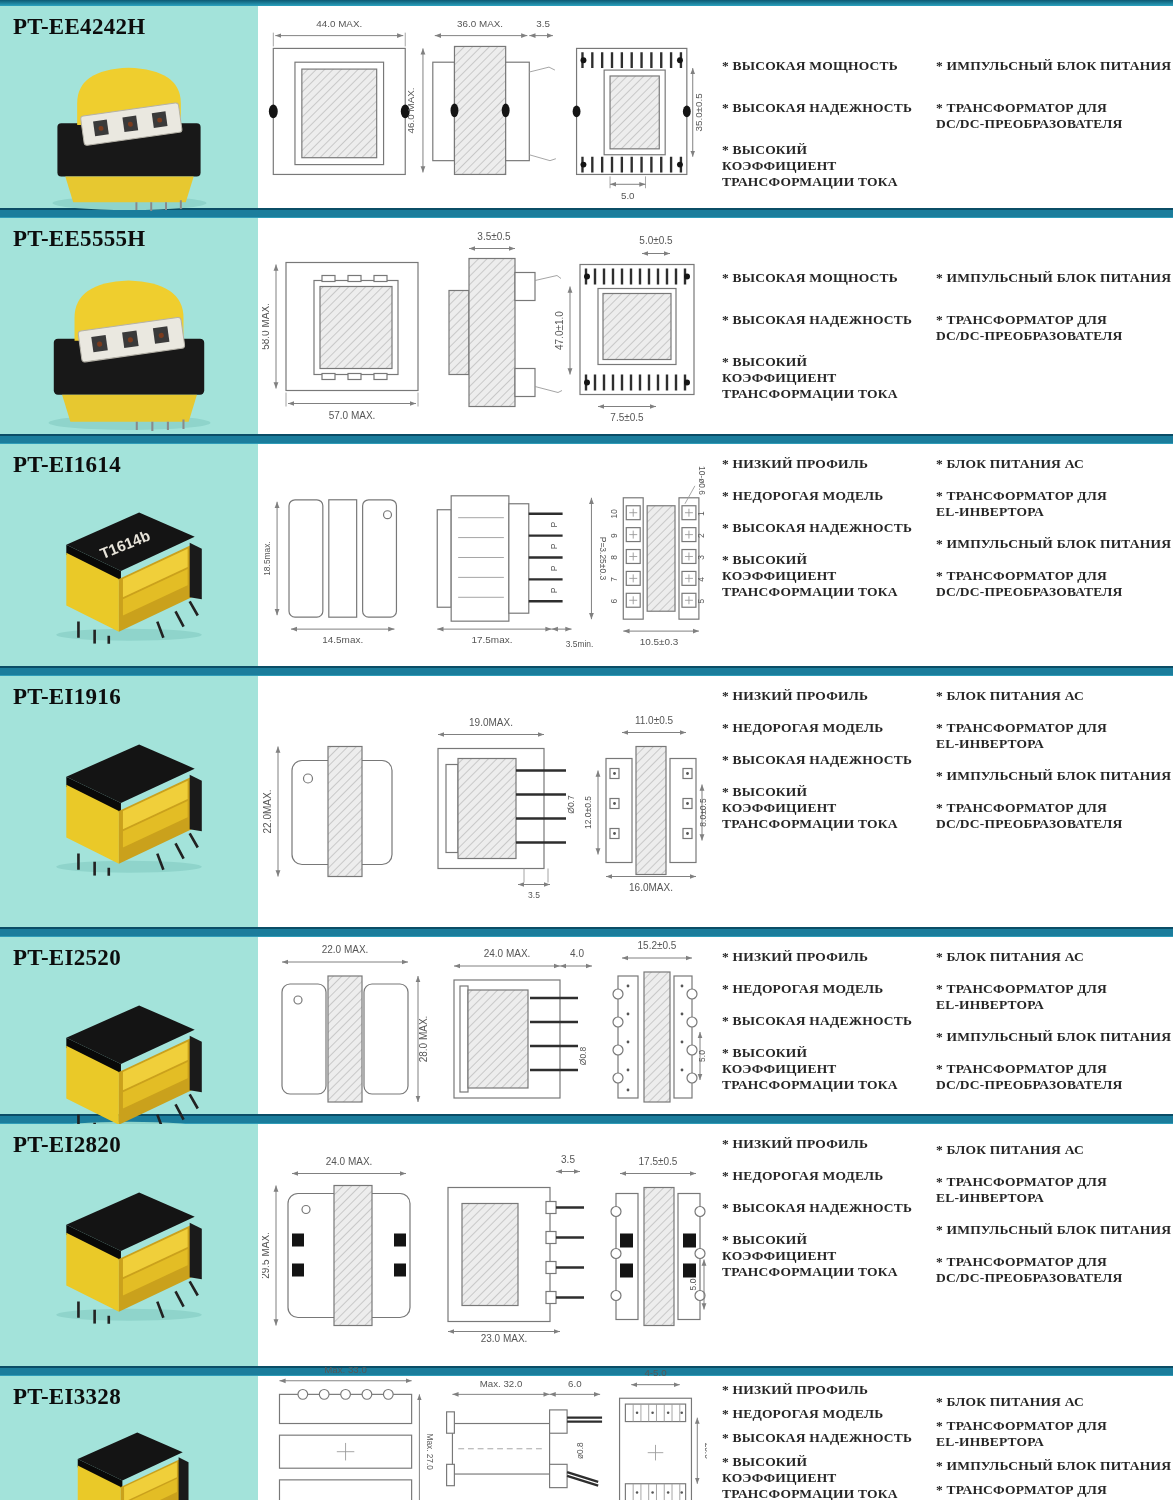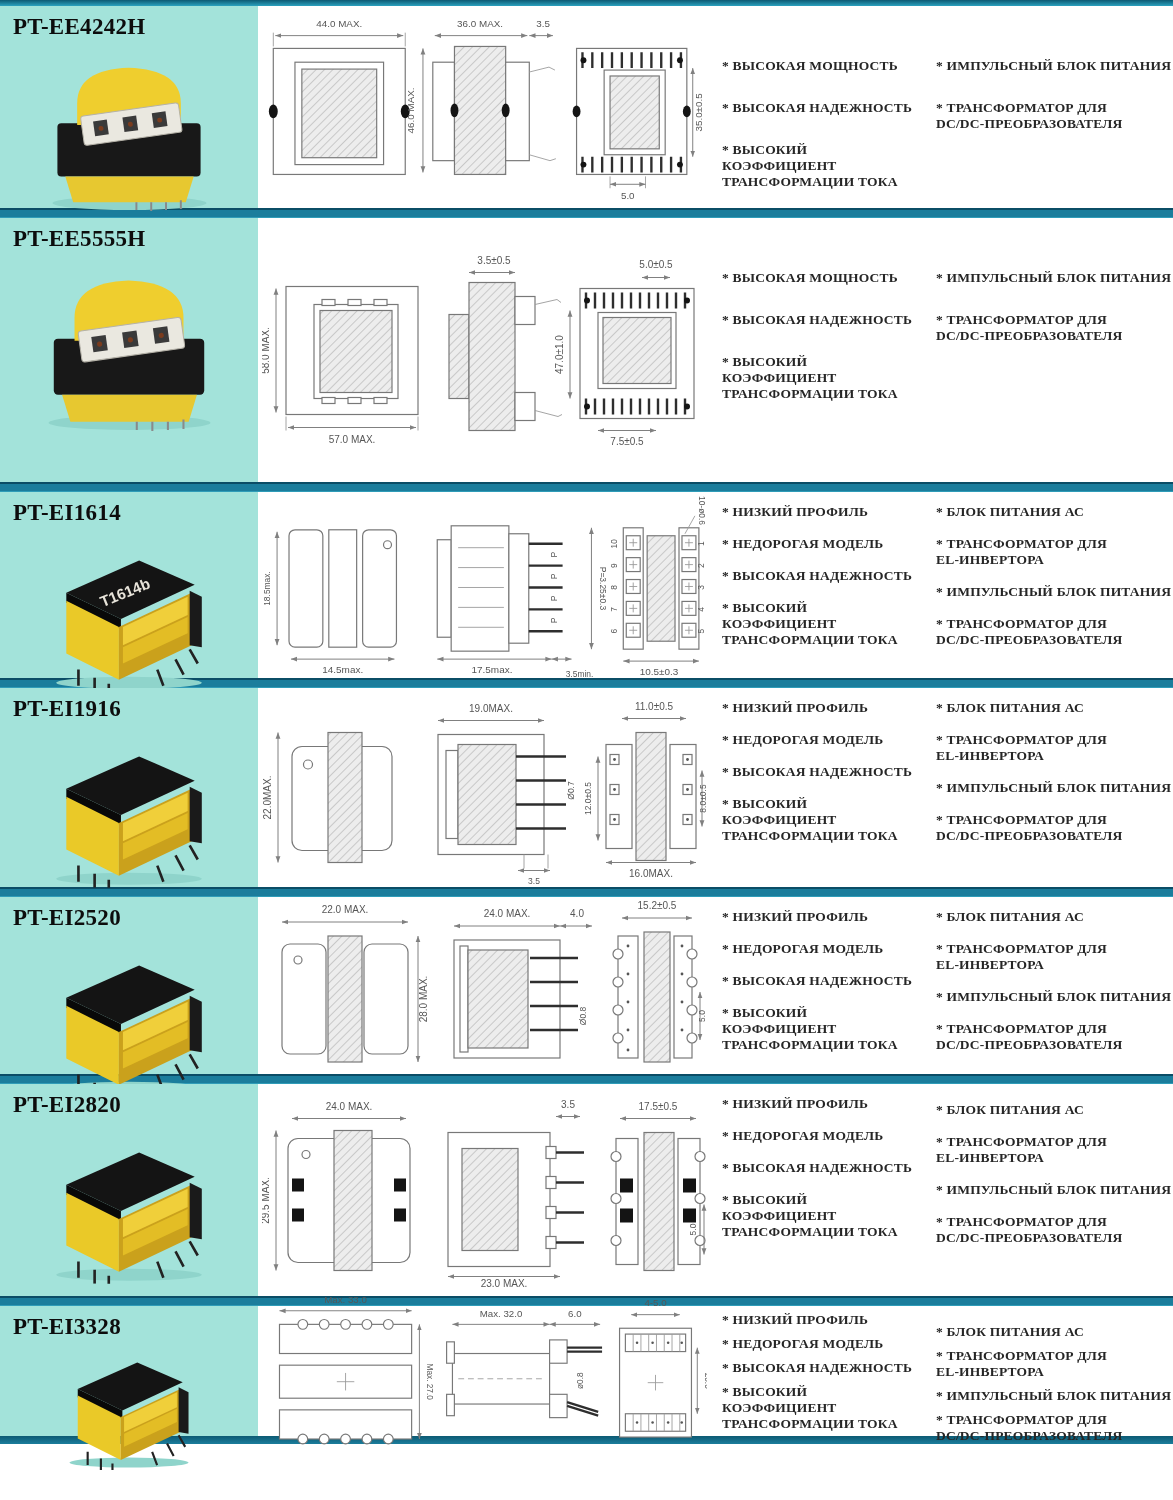--- a/index.html
+++ b/index.html
@@ -2,22 +2,22 @@
 <html><head>
 <meta charset="utf-8">
 <style>
   html,body{margin:0;padding:0;background:#fff;}
   #page{width:1173px;height:1500px;overflow:hidden;background:#fff;position:relative;
         font-family:"Liberation Serif",serif;}
   .topbar{height:6px;background:linear-gradient(#0d5a73,#2ba2bf);}
   .botbar{height:8px;background:linear-gradient(#0d5a73,#1b7d9c);}
   .divider{height:10px;background:#1b7d9c;border-top:2px solid #0b4d66;border-bottom:1px solid #2f9cb8;box-sizing:border-box;}
   .row{display:flex;position:relative;background:#fff;border-radius:26px;}
-  .r1{height:202px}.r2{height:264px}.r3{height:186px}.r4{height:199px}
-  .r5{height:177px}.r6{height:212px}.r7{height:130px}
+  .r1{height:202px}.r2{height:216px}.r3{height:222px}.r4{height:251px}
+  .r5{height:177px}.r6{height:242px}.r7{height:130px}
   .panel{width:258px;min-width:258px;background:#a3e3da;position:relative;box-sizing:border-box;}
   .title{font-size:23px;font-weight:bold;color:#0d0d0d;padding:8px 0 0 13px;letter-spacing:.3px;}
   .photo{display:block;margin:14px auto 0;}
   .draw{width:452px;min-width:452px;display:flex;align-items:center;justify-content:center;box-sizing:border-box;}
   .draw svg{display:block;}
   .features{flex:1;display:flex;padding-left:12px;box-sizing:border-box;}
   .fcol{display:flex;flex-direction:column;}
   .fcol1{width:200px;min-width:200px;}
   .fcol2{width:240px;padding-left:14px;}
   .feat{font-size:13.5px;font-weight:bold;color:#262626;line-height:1.18;white-space:pre-line;letter-spacing:.2px;}

